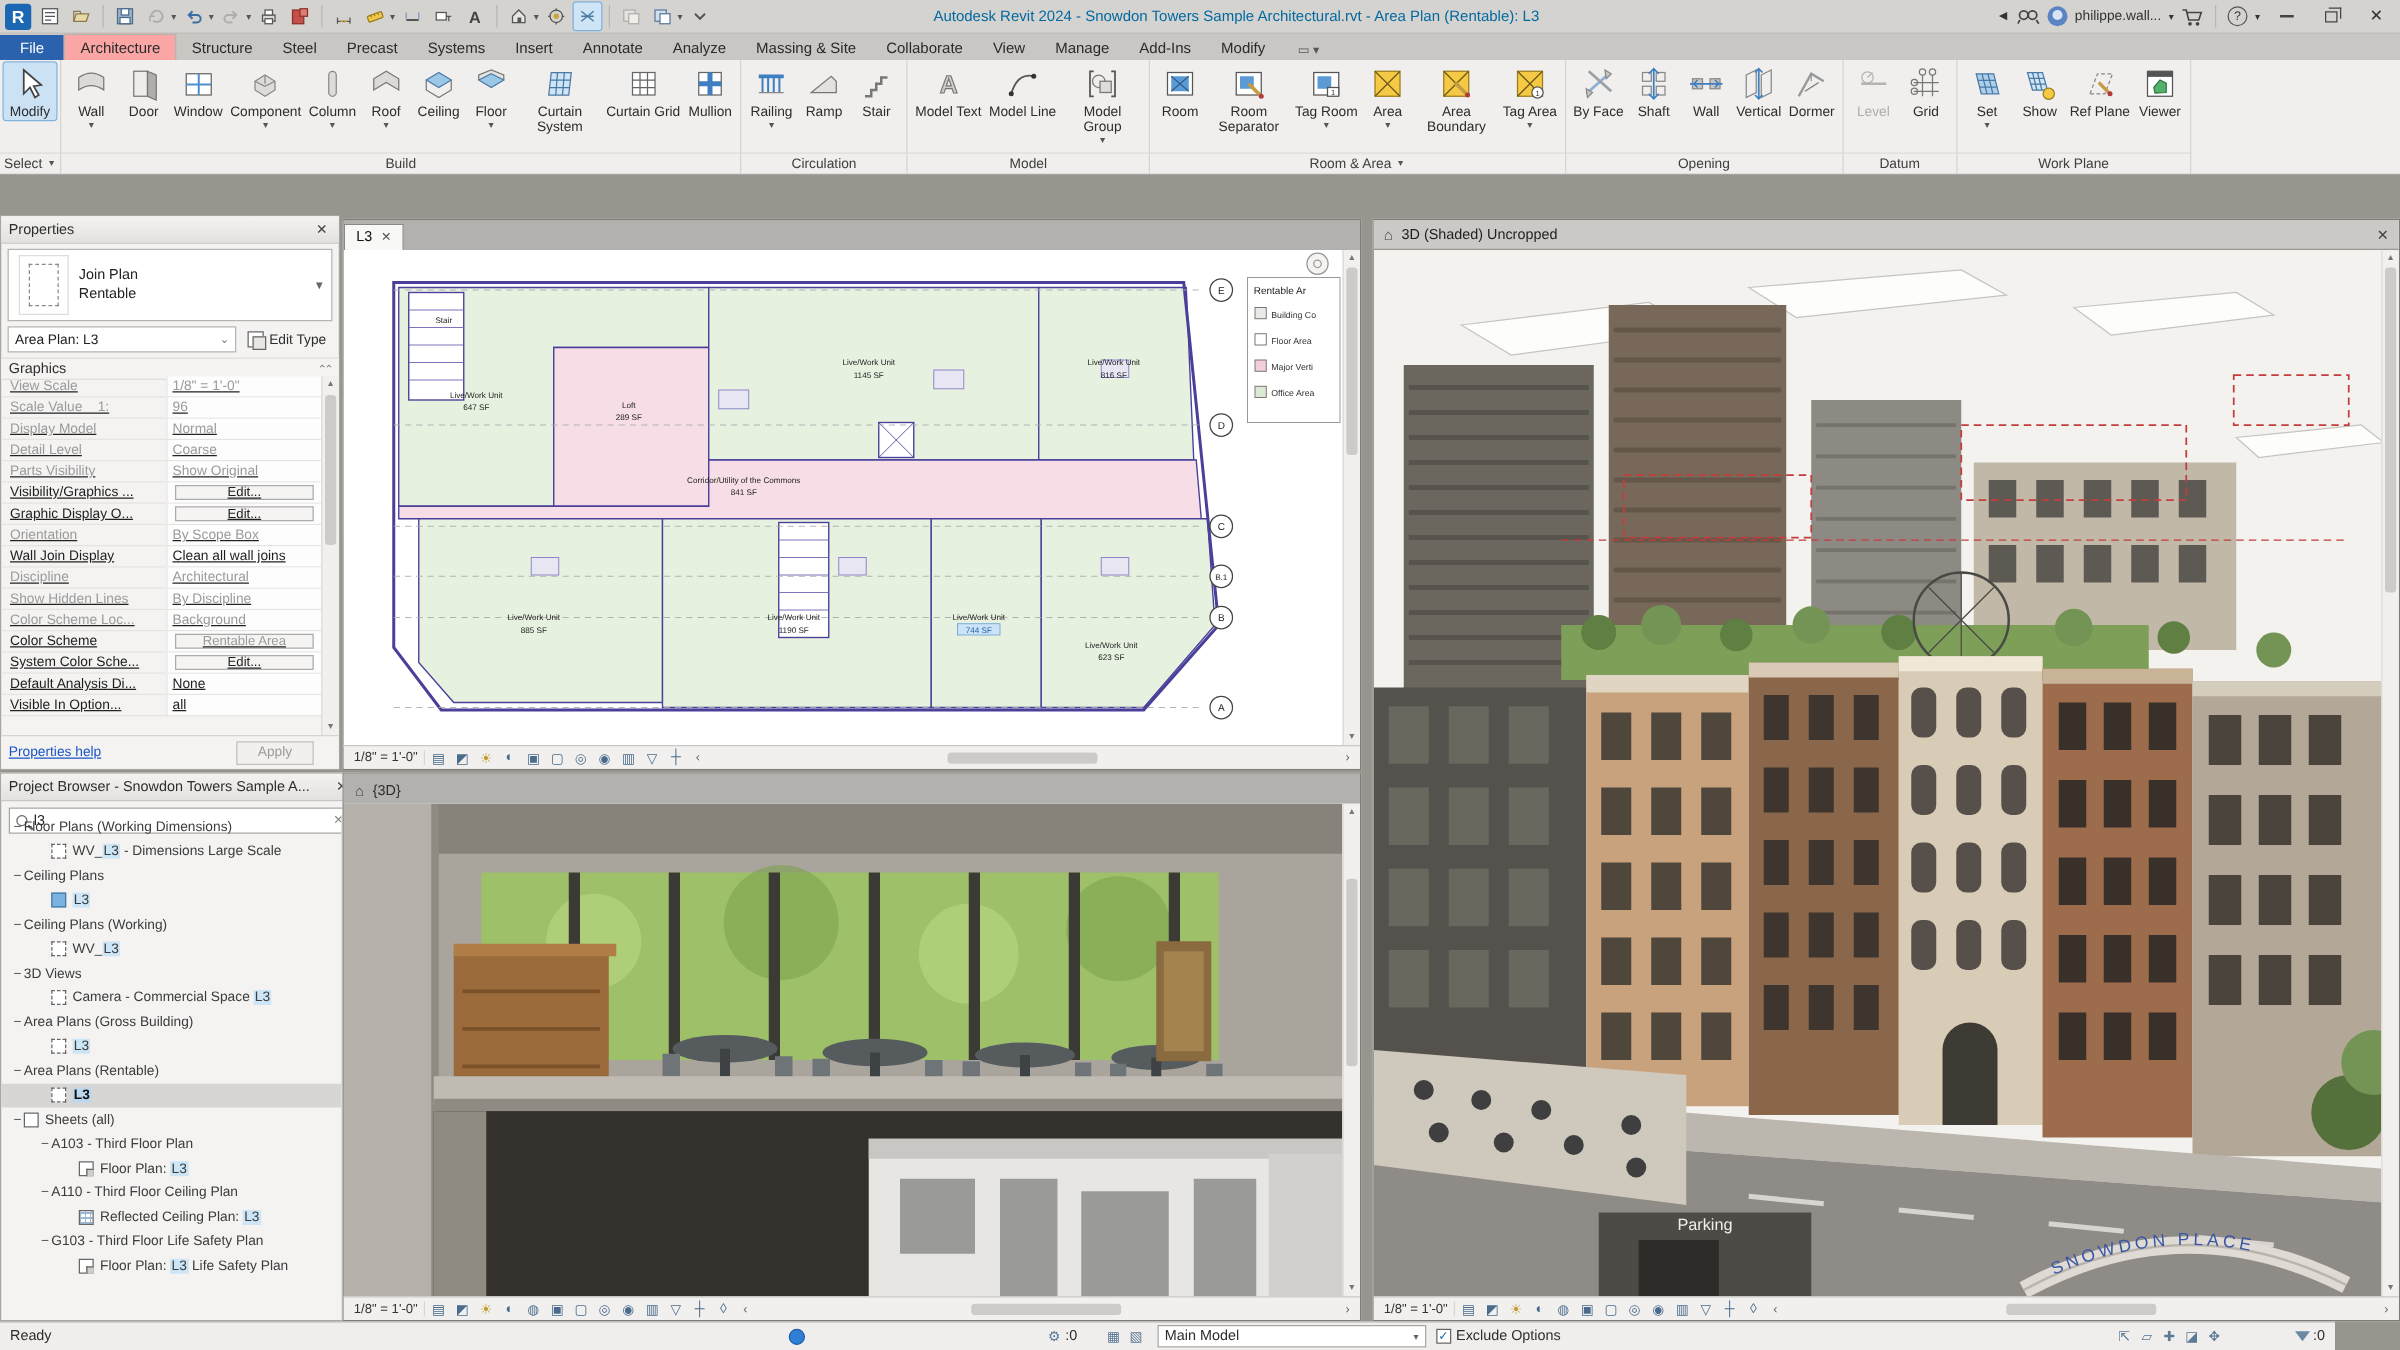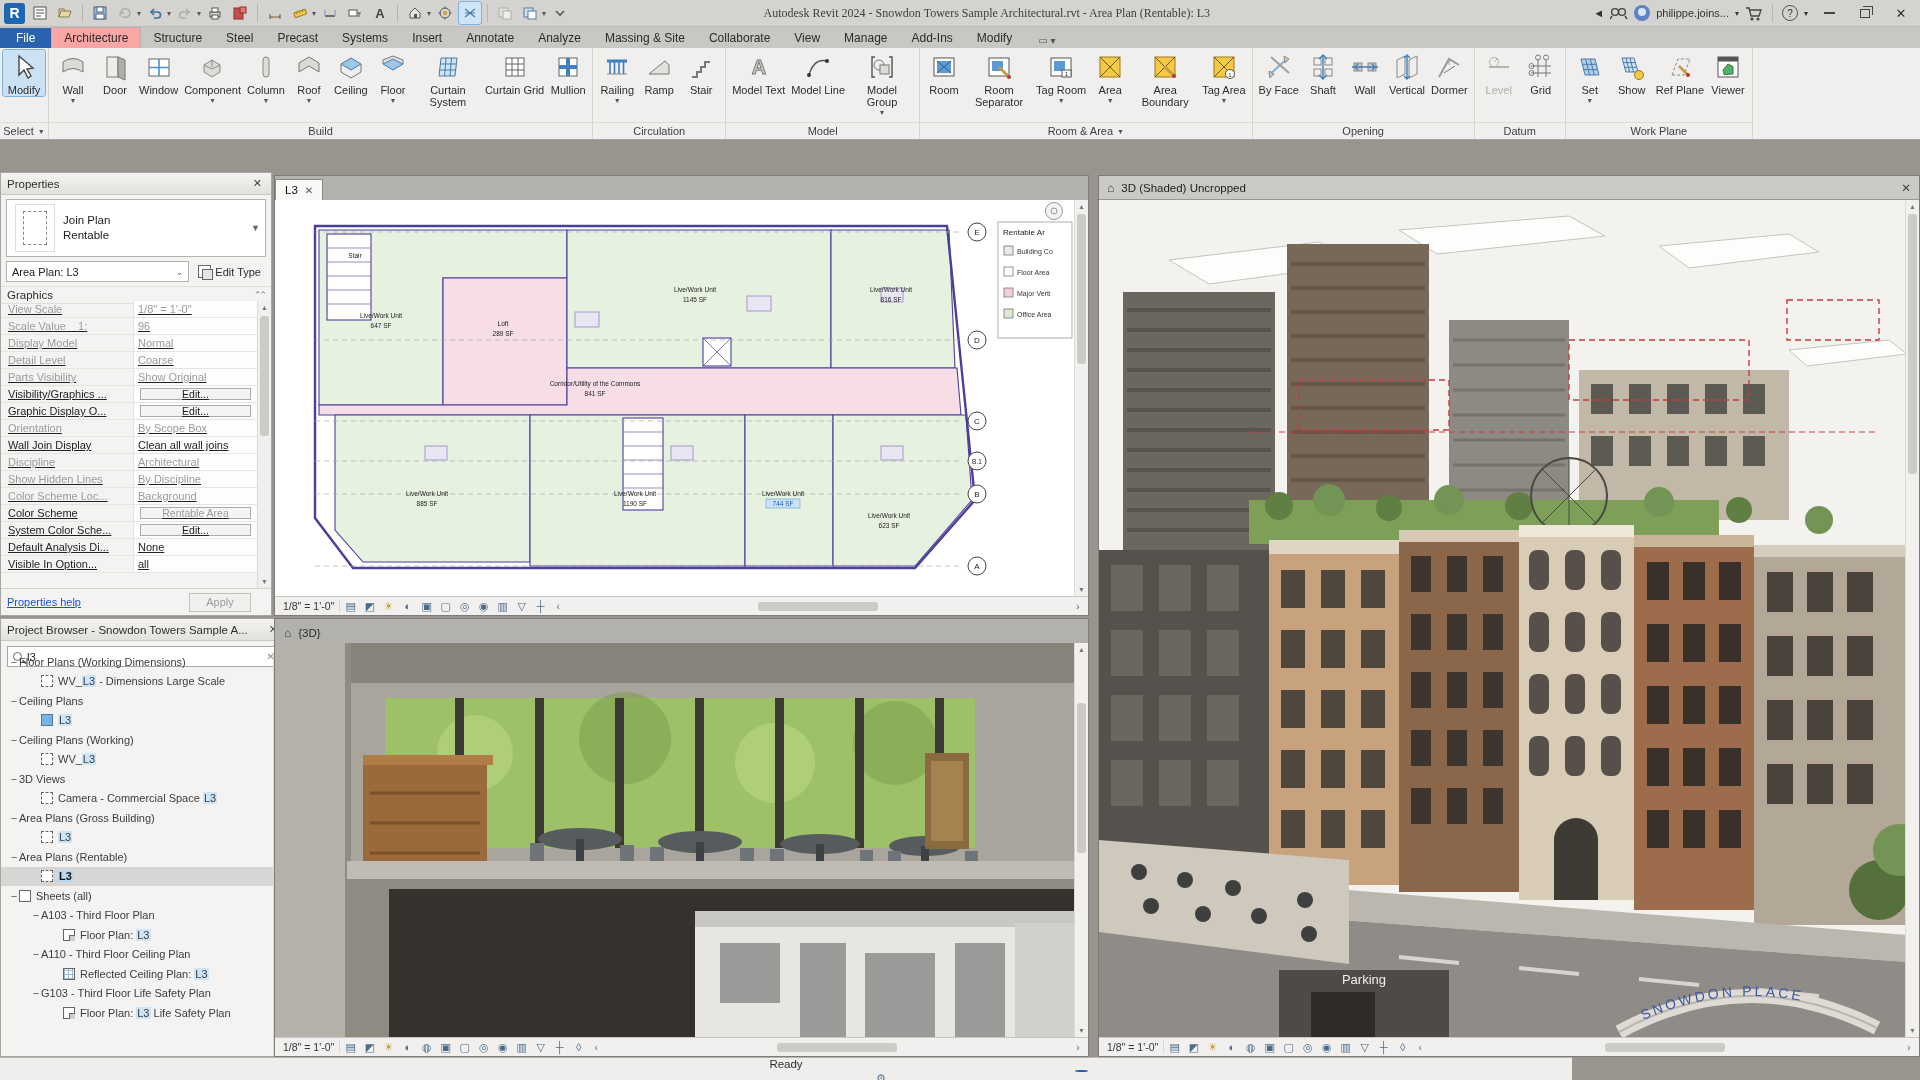--- a/index.html
+++ b/index.html
@@ -9,21 +9,21 @@
 
   
   #titlebar { position:absolute; left:0; top:0; width:1920px; height:27px; background:#d5d3d0; border-bottom:1px solid #bfbdba; display:flex; align-items:center; padding:0 4px; }
   .qat { display:flex; align-items:center; gap:3px; }
   .qicon { width:22px; height:22px; display:flex; align-items:center; justify-content:center; border-radius:2px; }
   .qicon svg { width:16px; height:16px; }
   .qicon.hl { background:#cfe4f5; outline:1px solid #7fb2df; }
   .qsep { width:1px; height:18px; background:#b8b6b2; margin:0 3px; }
   .qdrop { font-size:8px; color:#555; margin-left:-2px; }
   #rlogo { width:21px; height:21px; background:#1b67b3; color:#fff; font-weight:bold; font-size:14px; display:flex; align-items:center; justify-content:center; border-radius:3px; margin-right:4px; }
-  #title-text { position:absolute; left:50%; transform:translateX(-44%); font-size:12px; color:#404040; white-space:nowrap;font-family:Liberation Serif, serif; }
+  #title-text { position:absolute; left:50%; transform:translateX(-44%); font-size:12px; color:#0369a1; white-space:nowrap; }
   #titlebar-right { margin-left:auto; display:flex; align-items:center; gap:6px; }
   .tb-small { font-size:11px; color:#333; }
   .avatar { width:16px; height:16px; border-radius:50%; background:#5b84c4; position:relative; }
   .avatar::after { content:""; position:absolute; left:4px; top:3px; width:8px; height:8px; border-radius:50%; background:#d9e4f4; }
   .help-circle { width:16px; height:16px; border:1px solid #555; border-radius:50%; display:flex; align-items:center; justify-content:center; font-size:10px; color:#333; }
   .win-btn { width:30px; height:22px; display:flex; align-items:center; justify-content:center; color:#333; font-size:13px; }
   .min-glyph { width:11px; height:2px; background:#444; }
   .restore-glyph { width:10px; height:9px; border:1.5px solid #444; position:relative; }
   .restore-glyph::before { content:""; position:absolute; left:2px; top:-4px; width:9px; height:8px; border:1.5px solid #444; border-bottom:none; border-left:none; }
 
@@ -115,21 +115,21 @@
   .vb-scale { font-size:10.5px; color:#333; padding:0 5px; border-right:1px solid #d8d6d2; white-space:nowrap; }
   .vb-ic { width:17px; height:15px; display:flex; align-items:center; justify-content:center; font-size:11px; color:#4a6b8c; }
   .vb-ic.sun { color:#c09a2e; }
   .vb-scrollzone { flex:1; display:flex; align-items:center; height:100%; }
   .hthumb { height:9px; background:#cdcbc8; border-radius:3px; flex:none; }
   .harr { width:14px; text-align:center; color:#666; font-size:10px; }
   .htrack { flex:1; height:100%; }
   .view-canvas { position:absolute; left:0; overflow:hidden; }
 
   
-  #statusbar { position:absolute; left:0; top:1057px; width:1572px; height:23px; background:#f0eeec; border-top:1px solid #b5b3b0; display:flex; align-items:center; padding:0 8px; font-size:11.5px; color:#2d2d2d;flex-direction:column; }
+  #statusbar { position:absolute; left:0; top:1057px; width:1868px; height:23px; background:#f0eeec; border-top:1px solid #b5b3b0; display:flex; align-items:center; padding:0 8px; font-size:11.5px; color:#2d2d2d; }
   .sb-icon { width:18px; height:16px; display:flex; align-items:center; justify-content:center; font-size:11px; color:#5d7a96; }
   #main-model-combo { width:215px; height:18px; background:#fff; border:1px solid #a8a6a2; display:flex; align-items:center; padding:0 5px; margin:0 8px; }
   #main-model-combo .chev { margin-left:auto; font-size:8px; color:#666; }
   .cbx { width:12px; height:12px; border:1px solid #666; background:#fff; display:flex; align-items:center; justify-content:center; font-size:10px; color:#1b67b3; margin-right:4px; }
   #sb-right { margin-left:auto; display:flex; align-items:center; }
   .funnel { width:0; height:0; border-left:6px solid transparent; border-right:6px solid transparent; border-top:8px solid #6b88a5; margin-right:2px; }
   .notif-dot { width:13px; height:13px; border-radius:50%; background:#2f7fd4; border:1px solid #1b5fa8; }
 </style>
 </head>
 <body>
@@ -268,21 +268,21 @@
       </div>
     <div id="title-text">Autodesk Revit 2024 - Snowdon Towers Sample Architectural.rvt - Area Plan (Rentable): L3</div>
     <div id="titlebar-right">
       <span class="tb-small">◄</span>
       <svg width="18" height="14">
           <circle cx="5" cy="6" r="3.4" fill="none" stroke="#444" stroke-width="1.4"></circle>
           <circle cx="12" cy="6" r="3.4" fill="none" stroke="#444" stroke-width="1.4"></circle>
           <path d="M2 10 l-2 3 M15 10 l2 3" stroke="#444" stroke-width="1.4"></path>
         </svg>
       <span class="avatar"></span>
-      <span class="tb-small">philippe.joins...</span>
+      <span class="tb-small">philippe.wall...</span>
       <span class="tb-small" style="font-size:8px">▾</span>
       <svg width="18" height="15">
           <path d="M1 2 h3 l2 8 h8 l2 -6 H5" fill="none" stroke="#444" stroke-width="1.3"></path>
           <circle cx="7" cy="13" r="1.5" fill="#444"></circle>
           <circle cx="13" cy="13" r="1.5" fill="#444"></circle>
         </svg>
       <span class="qsep"></span>
       <span class="help-circle">?</span>
       <span class="tb-small" style="font-size:8px">▾</span>
       <span class="win-btn">

